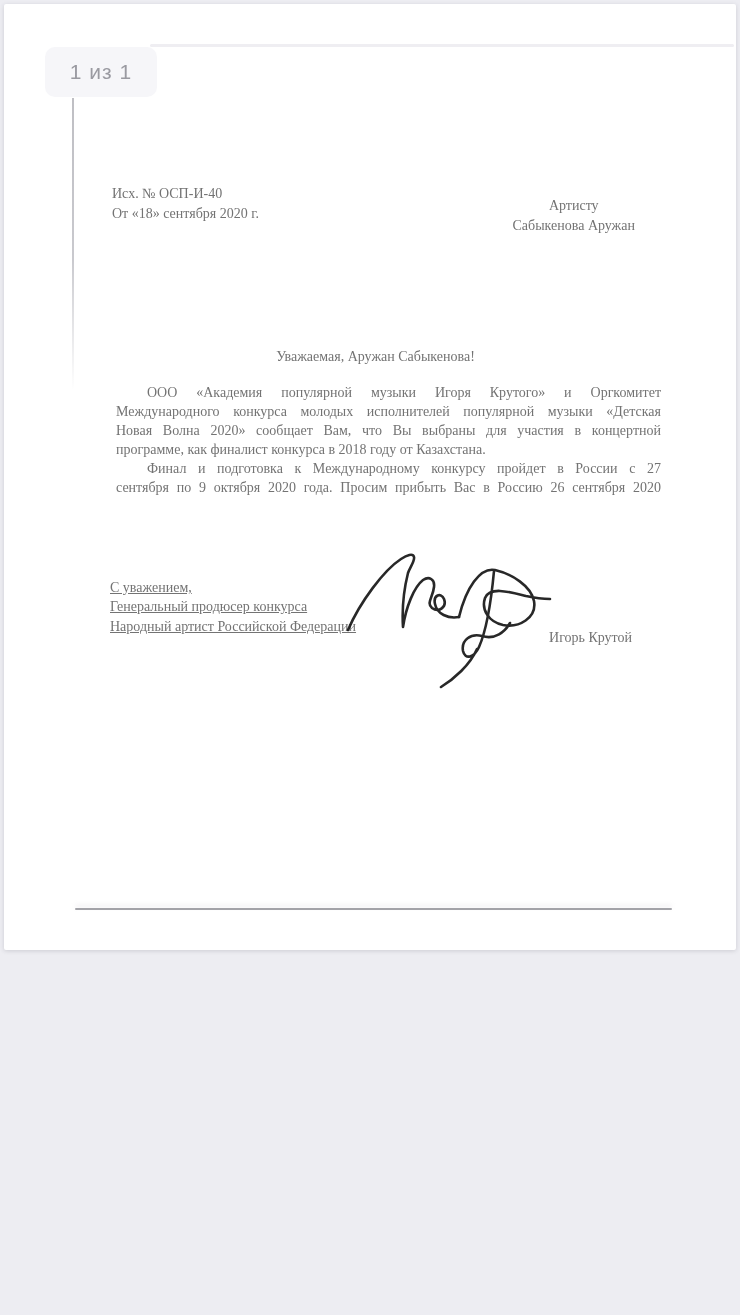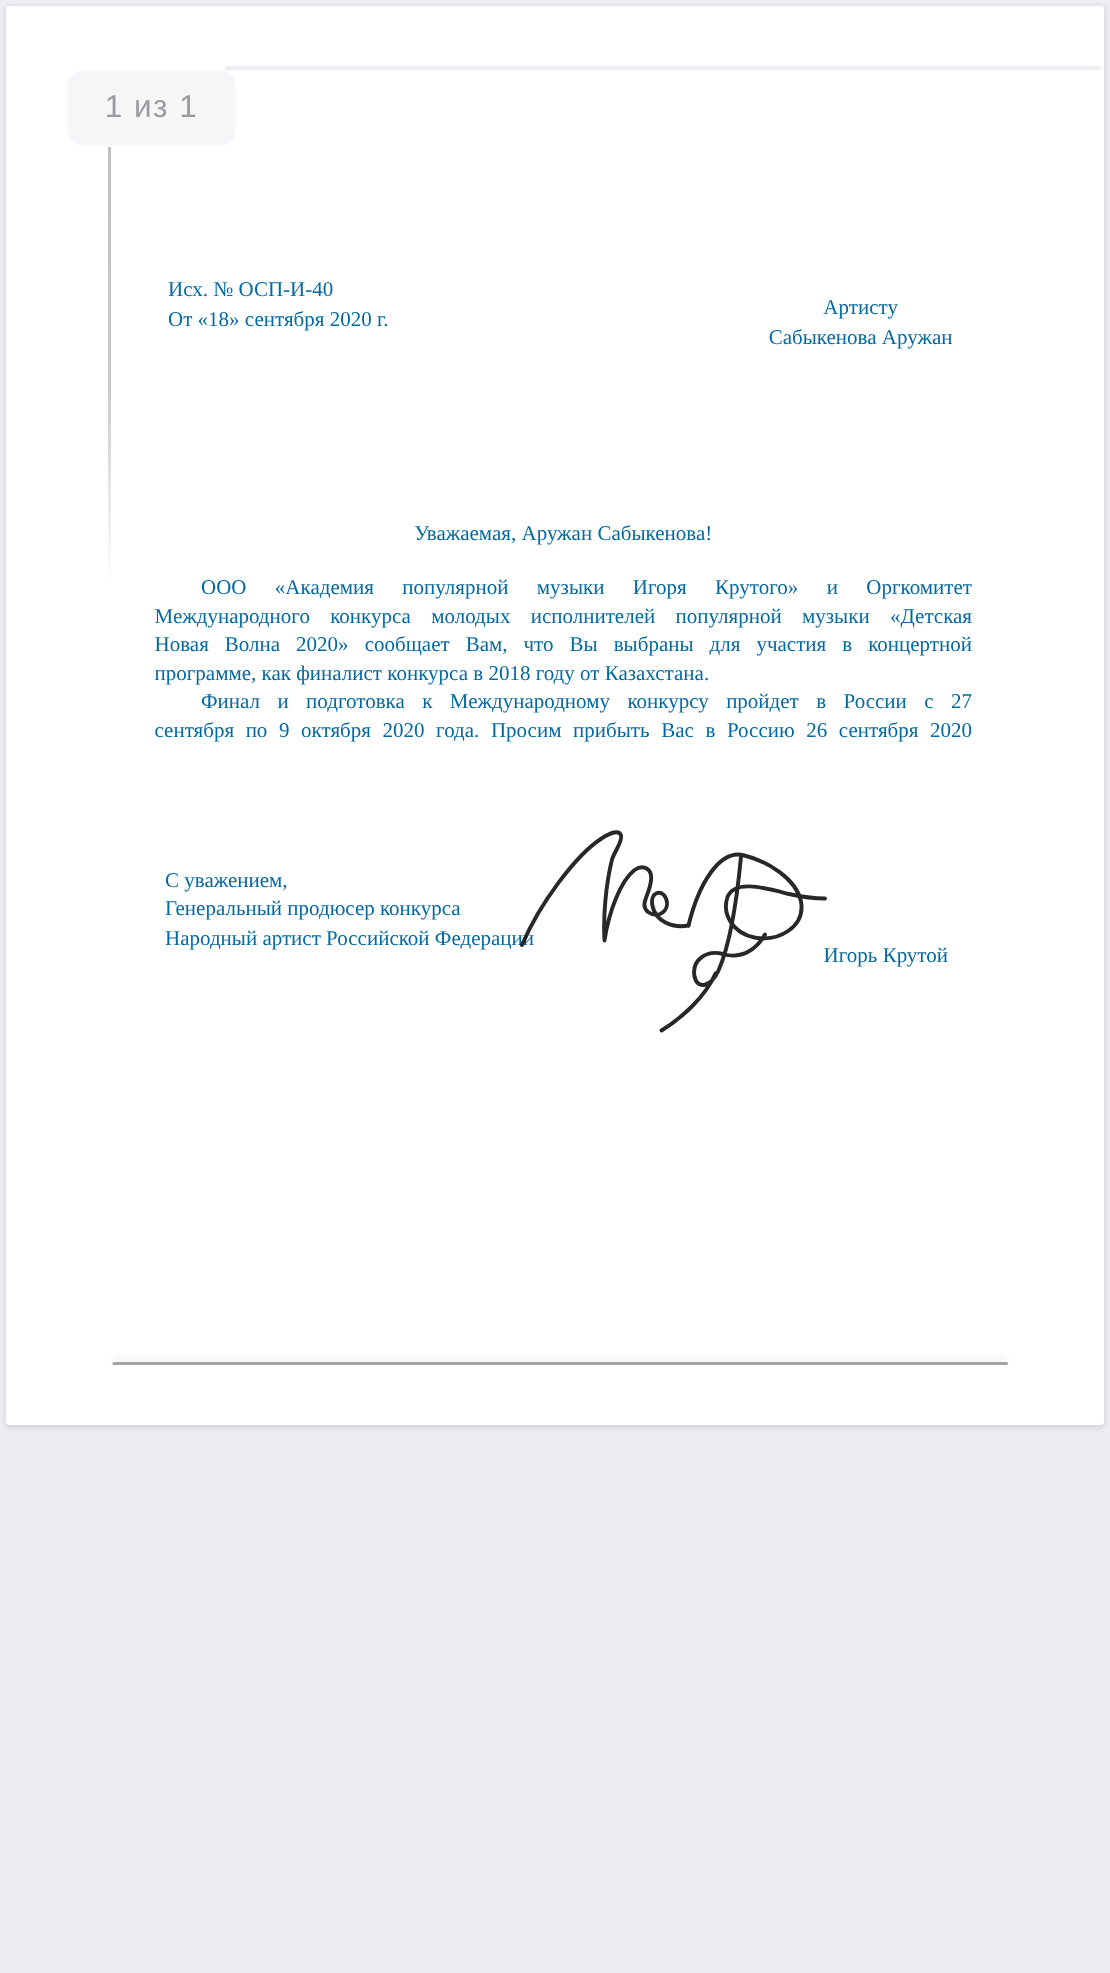--- a/index.html
+++ b/index.html
@@ -48,47 +48,47 @@
     width: 112px; height: 50px;
     background: #F6F6F9;
     border-radius: 10px;
     display: flex; align-items: center; justify-content: center;
     font-family: "Liberation Sans", sans-serif;
     font-size: 21px;
     letter-spacing: 1px;
     color: #9A9AA1;
     z-index: 5;
   }
-  .letter { position: absolute; inset: 0; color: #0369a1; }
+  .letter { position: absolute; inset: 0; color: #737373; }
   .ref-block {
     position: absolute; left: 108px; top: 180px;
     font-size: 14px; line-height: 19.5px;
   }
   .recipient-block {
     position: absolute; right: 101px; top: 192px;
     font-size: 14px; line-height: 19.5px;
     text-align: center;
   }
   .salutation {
     position: absolute; left: 99px; top: 345px;
     width: 545px;
     font-size: 14px;
     text-align: center;
   }
   .body-block {
-    position: absolute; left: 99px; top: 379px;
+    position: absolute; left: 112px; top: 379px;
     width: 545px;
     font-size: 14px; line-height: 19px;
   }
   .body-line { text-align: justify; text-align-last: justify; }
   .body-line.para-start { text-indent: 31px; }
   .body-line.para-end { text-align: center; text-align-last: left; }
   .closing-block {
     position: absolute; left: 106px; top: 574px;
-    font-size: 14px; line-height: 19.3px;
+    font-size: 14px; line-height: 19.3px; text-decoration: underline;
   }
   .signer-name {
     position: absolute; right: 104px; top: 626px;
     font-size: 14px;
   }
   .signature-svg {
     position: absolute; left: 334px; top: 522px;
     width: 222px; height: 182px;
     z-index: 3;
   }

